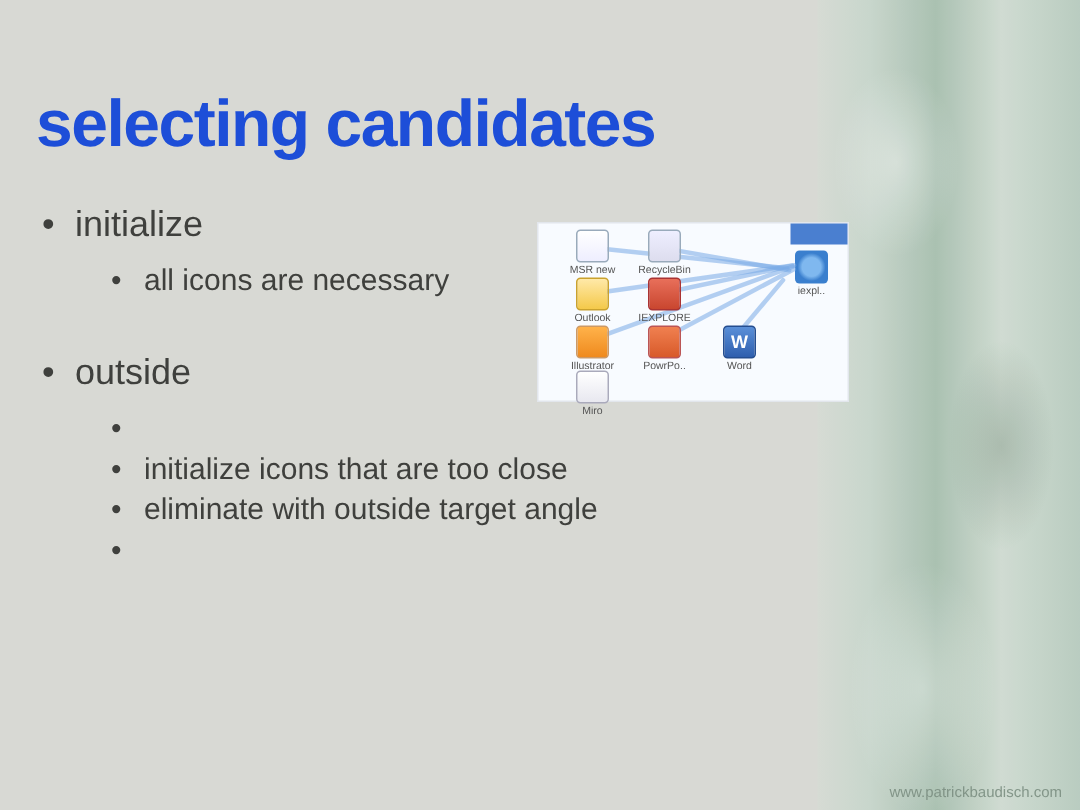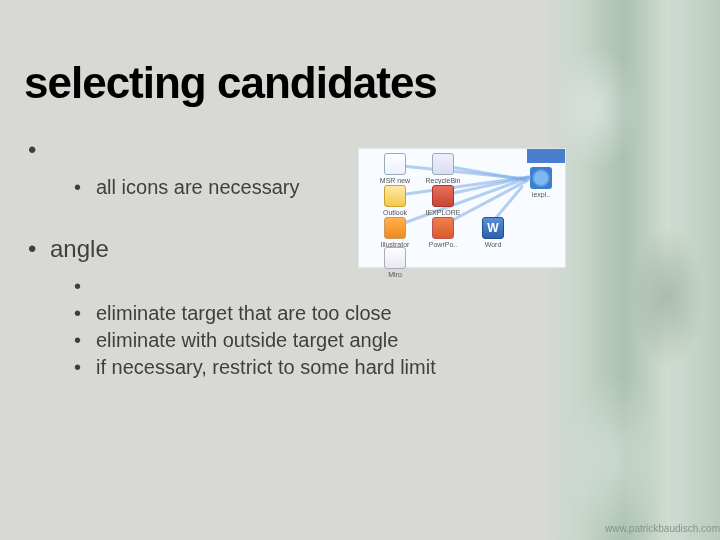--- a/index.html
+++ b/index.html
@@ -33,21 +33,21 @@
   }
   .content {
     position: absolute;
     left: 0; top: 0;
     width: 720px; height: 540px;
     padding: 0;
   }
   .title {
     font-size: 44px;
     font-weight: 900;
-    color: #000000;
+    color: #1d4ed8;
     letter-spacing: -1px;
     padding: 58px 0 0 24px;
     font-family: Arial Black, Arial, sans-serif;
   }
   ul.level1 {
     list-style: none;
     padding: 28px 0 0 28px;
     color: #3f403d;
   }
   ul.level1 > li {
@@ -120,69 +120,69 @@
   }
   .ray {
     position: absolute;
     height: 3px;
     background: rgba(120,170,230,0.55);
     border-radius: 2px;
     transform-origin: left center;
   }
   .footer {
     position: absolute;
-    right: 0;
+    right: 12px;
     bottom: 6px;
     font-size: 10px;
     color: #7c8f82;
     opacity: 0.9;
   }
 </style>
 </head>
 <body>
 
 <div class="bg-left"></div>
 <div class="bg-right"></div>
 
 <div class="content">
   <div class="title">selecting candidates</div>
 
   <ul class="level1">
     <li>
       <div class="row">
         <span class="bullet">•</span>
+        <span>initialize</span>
       </div>
       <ul class="level2">
         <li>
           <span class="bullet">•</span>
           <span>all icons are necessary</span>
         </li>
       </ul>
     </li>
 
     <li class="gap">
       <div class="row">
         <span class="bullet">•</span>
-        <span>angle</span>
+        <span>outside</span>
       </div>
       <ul class="level2">
         <li>
           <span class="bullet">•</span>
         </li>
         <li>
           <span class="bullet">•</span>
-          <span>eliminate target that are too close</span>
+          <span>initialize icons that are too close</span>
         </li>
         <li>
           <span class="bullet">•</span>
           <span>eliminate with outside target angle</span>
         </li>
         <li>
           <span class="bullet">•</span>
-          <span>if necessary, restrict to some hard limit</span>
         </li>
       </ul>
     </li>
   </ul>
 
   <div class="diagram">
     <div class="accent"></div>
 
     <div class="dcell" style="left:160px; top:18px;">
       <div class="ic ic-ie"></div>

